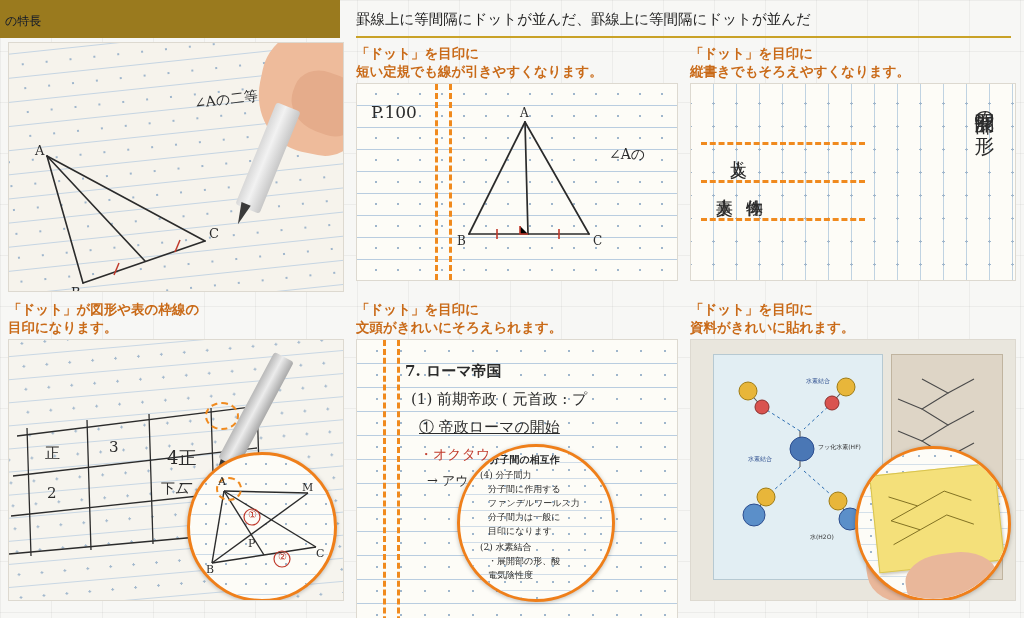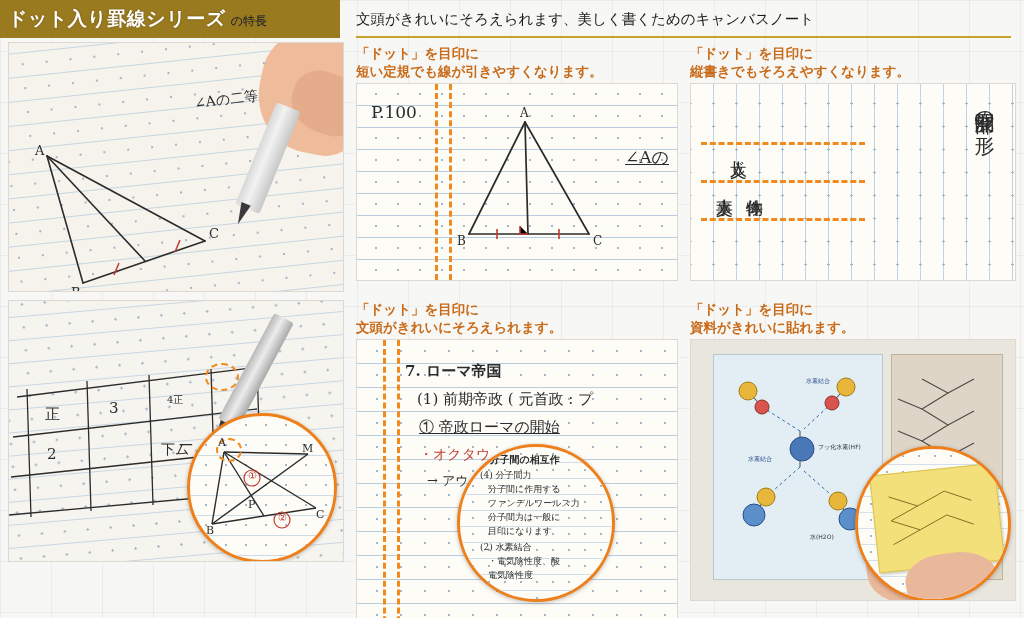--- a/index.html
+++ b/index.html
@@ -152,24 +152,23 @@
   }
 
   svg { display: block; }
 </style>
 </head>
 <body>
 
 <div class="page">
 
   <div class="title-banner">
-    <span class="main">ドット入り罫線シリーズ</span>
     <span class="sub">の特長</span>
   </div>
-  <div class="header-lead">文頭がきれいにそろえられます、美しく書くためのキャンバスノート</div>
+  <div class="header-lead">罫線上に等間隔にドットが並んだ、罫線上に等間隔にドットが並んだ</div>
   <div class="header-rule"></div>
 
   <div class="panel" style="left:8px; top:42px; width:336px; height:250px;">
     <div class="photo" style="width:336px; height:250px;">
       <div class="paper" style="background:#f6f3ec;"></div>
 
       <div style="position:absolute; left:-40px; top:-30px; width:430px; height:320px; transform:rotate(-6deg);">
         <div class="rules" style="background-size:100% 24px; opacity:.8;"></div>
         <div class="dots" style="background-image: radial-gradient(circle, #9fb6cc 1px, transparent 1.2px); background-size: 24px 24px; background-position: 6px 23px;"></div>
       </div>
@@ -218,21 +217,21 @@
         </g>
         <g stroke="#c0392b" stroke-width="1.6">
           <path d="M140 145 l0 10"></path>
           <path d="M202 145 l0 10"></path>
           <path d="M163 142 l0 8 l8 0"></path>
         </g>
       </svg>
       <div class="hw" style="left:163px; top:22px; font-size:12px;">A</div>
       <div class="hw" style="left:100px; top:150px; font-size:12px;">B</div>
       <div class="hw" style="left:236px; top:150px; font-size:12px;">C</div>
-      <div class="hw" style="left:268px; top:62px; font-size:17px;text-decoration:underline;">∠Aの</div>
+      <div class="hw" style="left:252px; top:62px; font-size:14px;">∠Aの</div>
     </div>
   </div>
 
   <div class="panel" style="left:690px; top:44px; width:326px; height:250px;">
     <div class="cap">「ドット」を目印に
 縦書きでもそろえやすくなります。</div>
     <div class="photo" style="width:326px; height:198px;">
       <div class="paper"></div>
       <div class="vrules" style="background-size:23px 100%;"></div>
       <div class="dots" style="background-image: radial-gradient(circle, #9fb6cc 1.1px, transparent 1.3px); background-size: 23px 23px; background-position: 11px 8px;"></div>
@@ -242,20 +241,22 @@
       <div class="dash-h" style="top:134px; left:10px; right:150px;"></div>
 
       <div class="hw" style="right:18px; top:14px; font-size:20px; writing-mode:vertical-rl; white-space:normal; line-height:1.25;">展開部の形</div>
       <div class="hw" style="left:36px; top:64px; font-size:17px; writing-mode:vertical-rl; white-space:normal; line-height:1.35;">文人じ</div>
       <div class="hw" style="left:22px; top:102px; font-size:17px; writing-mode:vertical-rl; white-space:normal; line-height:1.35;">文人事</div>
       <div class="hw" style="left:52px; top:102px; font-size:17px; writing-mode:vertical-rl; white-space:normal; line-height:1.35;">体物件</div>
     </div>
   </div>
 
   <div class="panel" style="left:8px; top:300px; width:336px; height:300px;">
+    <div class="cap">「ドット」が図形や表の枠線の
+目印になります。</div>
     <div class="photo" style="width:336px; height:262px;">
       <div class="paper" style="background:#f6f4ee;"></div>
       <div style="position:absolute; inset:-20px; transform:rotate(-5deg);">
         <div class="rules" style="background-size:100% 23px; opacity:.75;"></div>
         <div class="dots" style="background-image: radial-gradient(circle, #a2b8cd 1px, transparent 1.2px); background-size: 23px 23px; background-position: 10px 22px;"></div>
       </div>
 
       <svg width="336" height="262" style="position:absolute; left:0; top:0;">
         <g stroke="#2b2b2b" stroke-width="1.3" fill="none">
           <path d="M8 96 L250 66"></path>
@@ -264,21 +265,21 @@
           <path d="M0 214 L244 192"></path>
           <path d="M18 88 L22 216"></path>
           <path d="M78 80 L82 210"></path>
           <path d="M140 74 L144 204"></path>
           <path d="M202 68 L206 198"></path>
           <path d="M248 62 L252 194"></path>
         </g>
       </svg>
       <div class="hw" style="left:36px; top:104px; font-size:15px;">正</div>
       <div class="hw" style="left:100px; top:98px; font-size:15px;">3</div>
-      <div class="hw" style="left:158px; top:92px; font-size:10px;">4正</div>
+      <div class="hw" style="left:158px; top:106px; font-size:18px;">4正</div>
       <div class="hw" style="left:38px; top:144px; font-size:15px;">2</div>
       <div class="hw" style="left:112px; top:140px; font-size:14px;margin-left:40px;">下ム</div>
       <div class="hw" style="left:170px; top:136px; font-size:14px;">一</div>
 
       <div class="circle-hi" style="left:196px; top:62px; width:34px; height:28px;"></div>
 
       <div class="pen-body" style="left:236px; top:10px; width:22px; height:120px; transform:rotate(28deg); background:linear-gradient(to right,#b9b9b9,#ececec 45%,#a9a9a9);"></div>
       <div class="pen-tip" style="left:206px; top:120px; transform:rotate(28deg);"></div>
 
       <div class="zoom-bubble" style="left:178px; top:112px; width:150px; height:150px;">
@@ -314,36 +315,36 @@
     <div class="cap">「ドット」を目印に
 文頭がきれいにそろえられます。</div>
     <div class="photo" style="width:322px; height:320px;">
       <div class="paper"></div>
       <div class="rules" style="background-size:100% 24px;"></div>
       <div class="dots" style="background-image: radial-gradient(circle, #9fb6cc 1.1px, transparent 1.3px); background-size: 24px 24px; background-position: 8px 23px;"></div>
       <div class="dash-v" style="left:26px;"></div>
       <div class="dash-v" style="left:40px;"></div>
 
       <div class="hw" style="left:48px; top:22px; font-size:15px; font-weight:bold;">7. ローマ帝国</div>
-      <div class="hw" style="left:60px; top:50px; font-size:15px;">(1) 前期帝政 ( 元首政 : プ</div>
+      <div class="hw" style="left:54px; top:50px; font-size:15px;">(1) 前期帝政 ( 元首政 : プ</div>
       <div class="hw" style="left:62px; top:78px; font-size:15px;text-decoration:underline;">① 帝政ローマの開始</div>
       <div class="hw red" style="left:62px; top:106px; font-size:14px;">・オクタウ</div>
       <div class="hw" style="left:70px; top:132px; font-size:13px;">→ アウ</div>
 
       <div class="zoom-bubble" style="left:100px; top:104px; width:158px; height:158px;">
         <div class="rules" style="background-size:100% 16px; opacity:.65;"></div>
         <div class="dots" style="background-image: radial-gradient(circle, #9fb6cc 1px, transparent 1.1px); background-size: 16px 16px; background-position: 5px 15px;"></div>
         <div class="hw" style="left:16px; top:6px; font-size:10px; font-weight:bold;">図 分子間の相互作</div>
         <div class="hw" style="left:20px; top:22px; font-size:9px;">(4) 分子間力</div>
         <div class="hw" style="left:28px; top:36px; font-size:9px;">分子間に作用する</div>
         <div class="hw" style="left:28px; top:50px; font-size:9px;">ファンデルワールス力</div>
         <div class="hw" style="left:28px; top:64px; font-size:9px;">分子間力は一般に</div>
         <div class="hw" style="left:28px; top:78px; font-size:9px;">目印になります</div>
         <div class="hw" style="left:20px; top:94px; font-size:9px;">(2) 水素結合</div>
-        <div class="hw" style="left:28px; top:108px; font-size:9px;">・電気陰性度、酸</div>
+        <div class="hw" style="left:28px; top:108px; font-size:9px;">・展開部の形、酸</div>
         <div class="hw" style="left:28px; top:122px; font-size:9px;">電気陰性度</div>
         <div class="hw" style="left:20px; top:136px; font-size:10px;">②</div>
       </div>
     </div>
   </div>
 
   <div class="panel" style="left:690px; top:300px; width:326px; height:300px;">
     <div class="cap">「ドット」を目印に
 資料がきれいに貼れます。</div>
     <div class="photo" style="width:326px; height:262px; background:#cfcfc8;">

